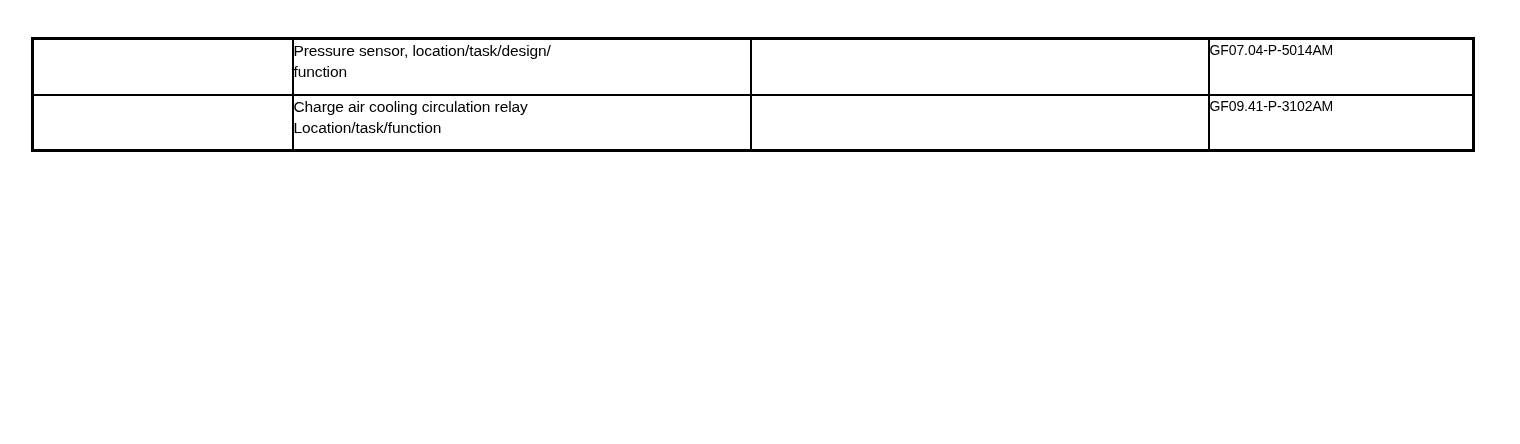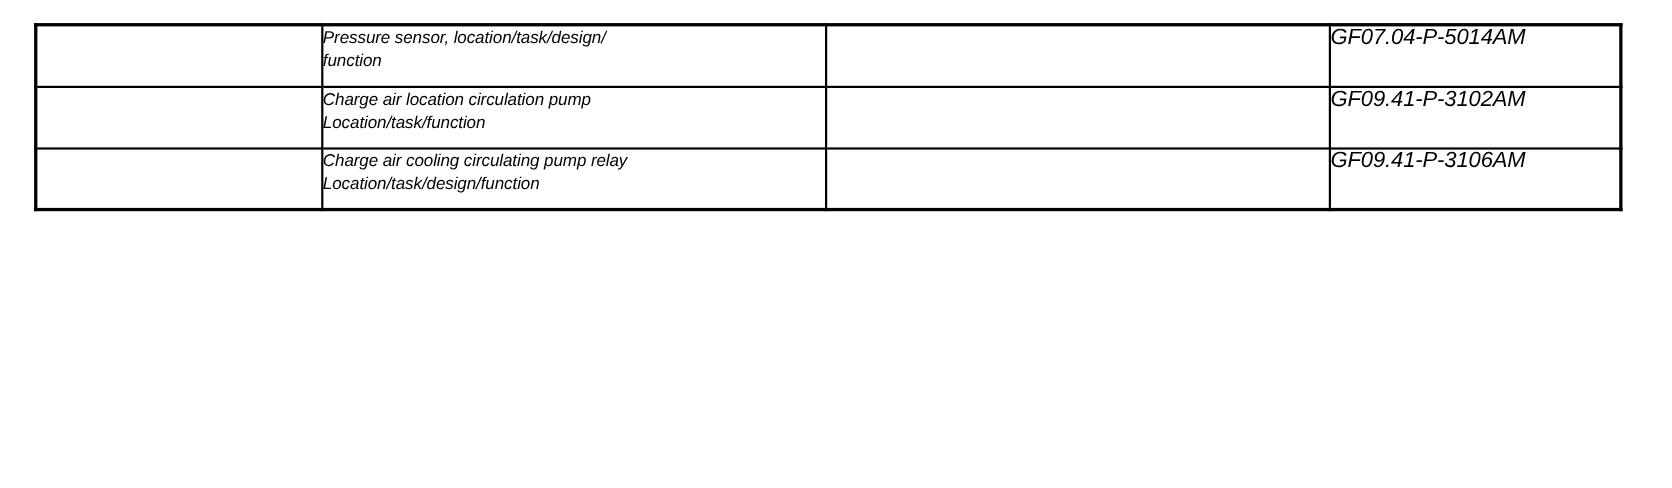--- a/index.html
+++ b/index.html
@@ -20,27 +20,26 @@
   .page {
     position: relative;
     width: 1520px;
     height: 444px;
     background: #ffffff;
   }
 
   .doc-table {
     position: absolute;
     left: 31px;
-    top: 21px;
+    top: 37px;
     width: 1441px;
     border-collapse: collapse;
     table-layout: fixed;
     border: 3px solid #000000;
     background: #ffffff;
-    font-style: italic;
   }
 
   .doc-table col.c-index   { width: 260px; }
   .doc-table col.c-desc    { width: 458px; }
   .doc-table col.c-spacer  { width: 458px; }
   .doc-table col.c-code    { width: 265px; }
 
   .doc-table tr {
     height: 56px;
   }
@@ -55,21 +54,21 @@
   .cell-text {
     font-size: 15.5px;
     line-height: 21px;
     letter-spacing: -0.1px;
     padding: 5px 0 0 5px;
     white-space: pre-line;
     word-break: normal;
   }
 
   .cell-code {
-    font-size: 20px;
+    font-size: 14px;
     line-height: 21px;
     letter-spacing: -0.1px;
     padding: 5px 0 0 5px;
     white-space: nowrap;
   }
 
   .cell-empty {
     padding: 0;
     font-size: 0;
     line-height: 0;
@@ -95,31 +94,24 @@
 function</td>
         <td class="cell-empty"></td>
         <td class="cell-code">GF07.04-P-5014AM</td>
       </tr>
 
 
 
 
       <tr>
         <td class="cell-empty"></td>
-        <td class="cell-text">Charge air location circulation pump
+        <td class="cell-text">Charge air cooling circulation relay
 Location/task/function</td>
         <td class="cell-empty"></td>
         <td class="cell-code">GF09.41-P-3102AM</td>
       </tr>
 
 
-      <tr>
-        <td class="cell-empty"></td>
-        <td class="cell-text">Charge air cooling circulating pump relay
-Location/task/design/function</td>
-        <td class="cell-empty"></td>
-        <td class="cell-code">GF09.41-P-3106AM</td>
-      </tr>
 
     </tbody>
   </table>
 
 </div>
 
 </body></html>

